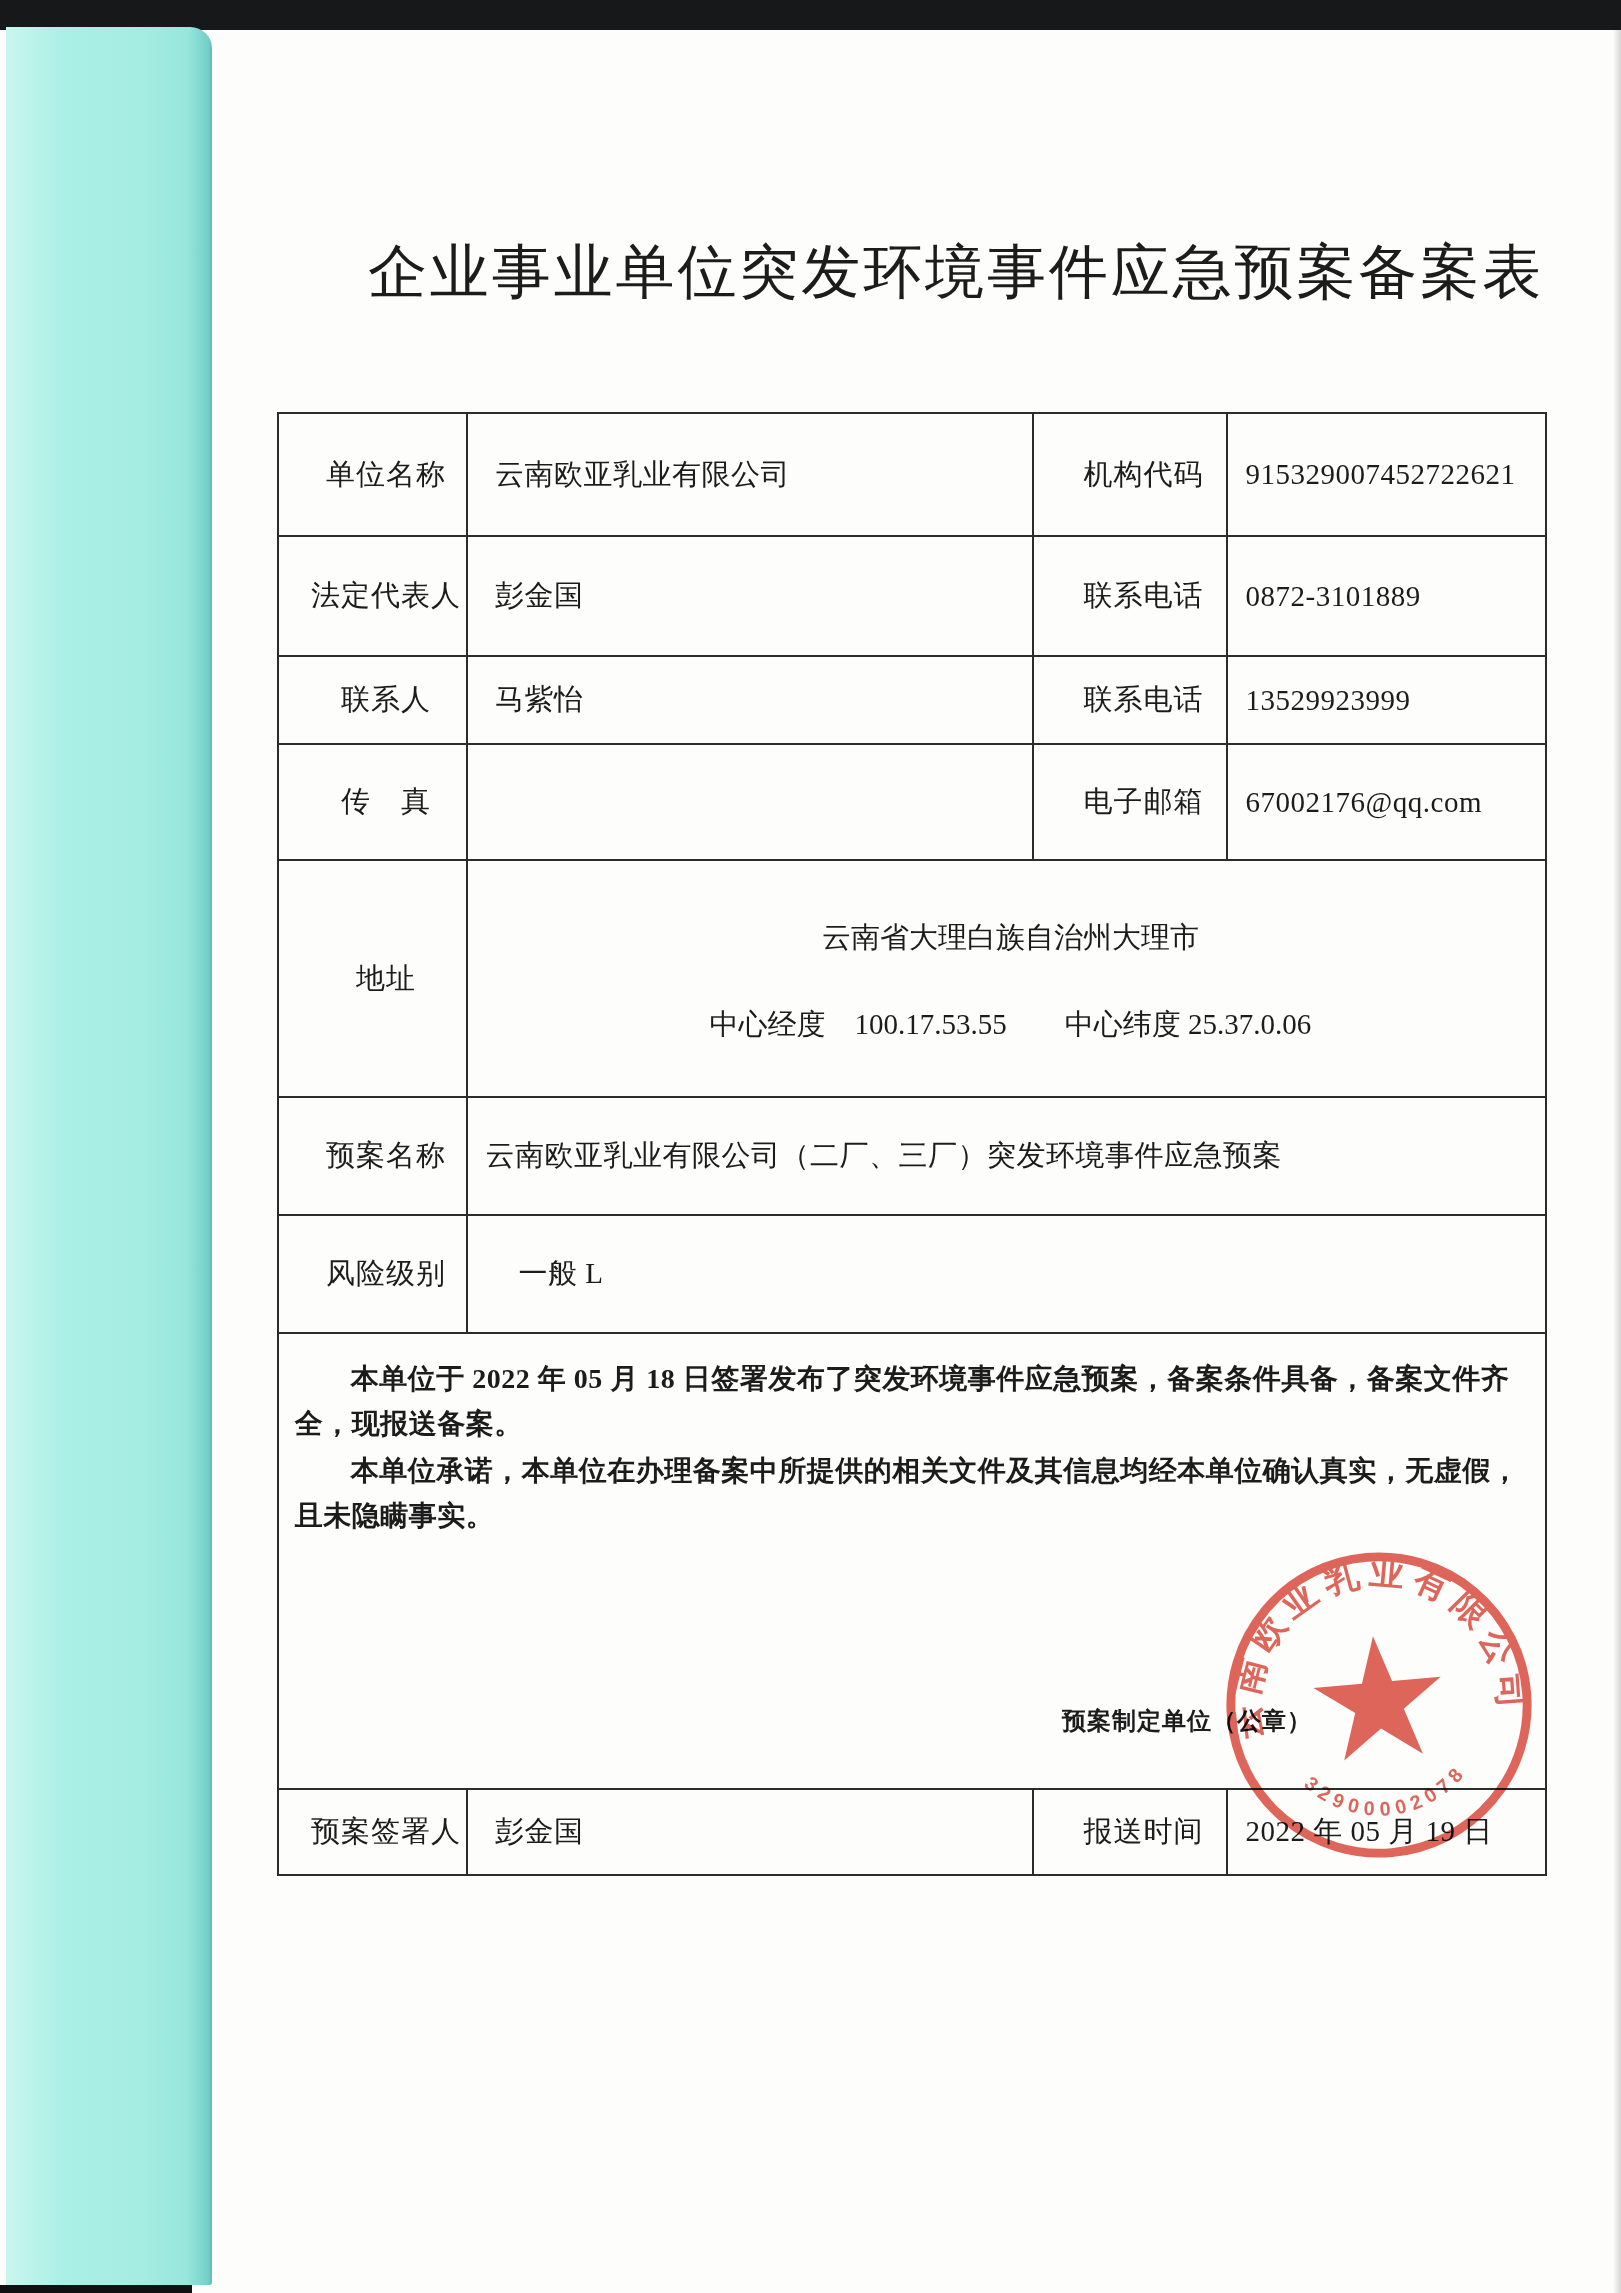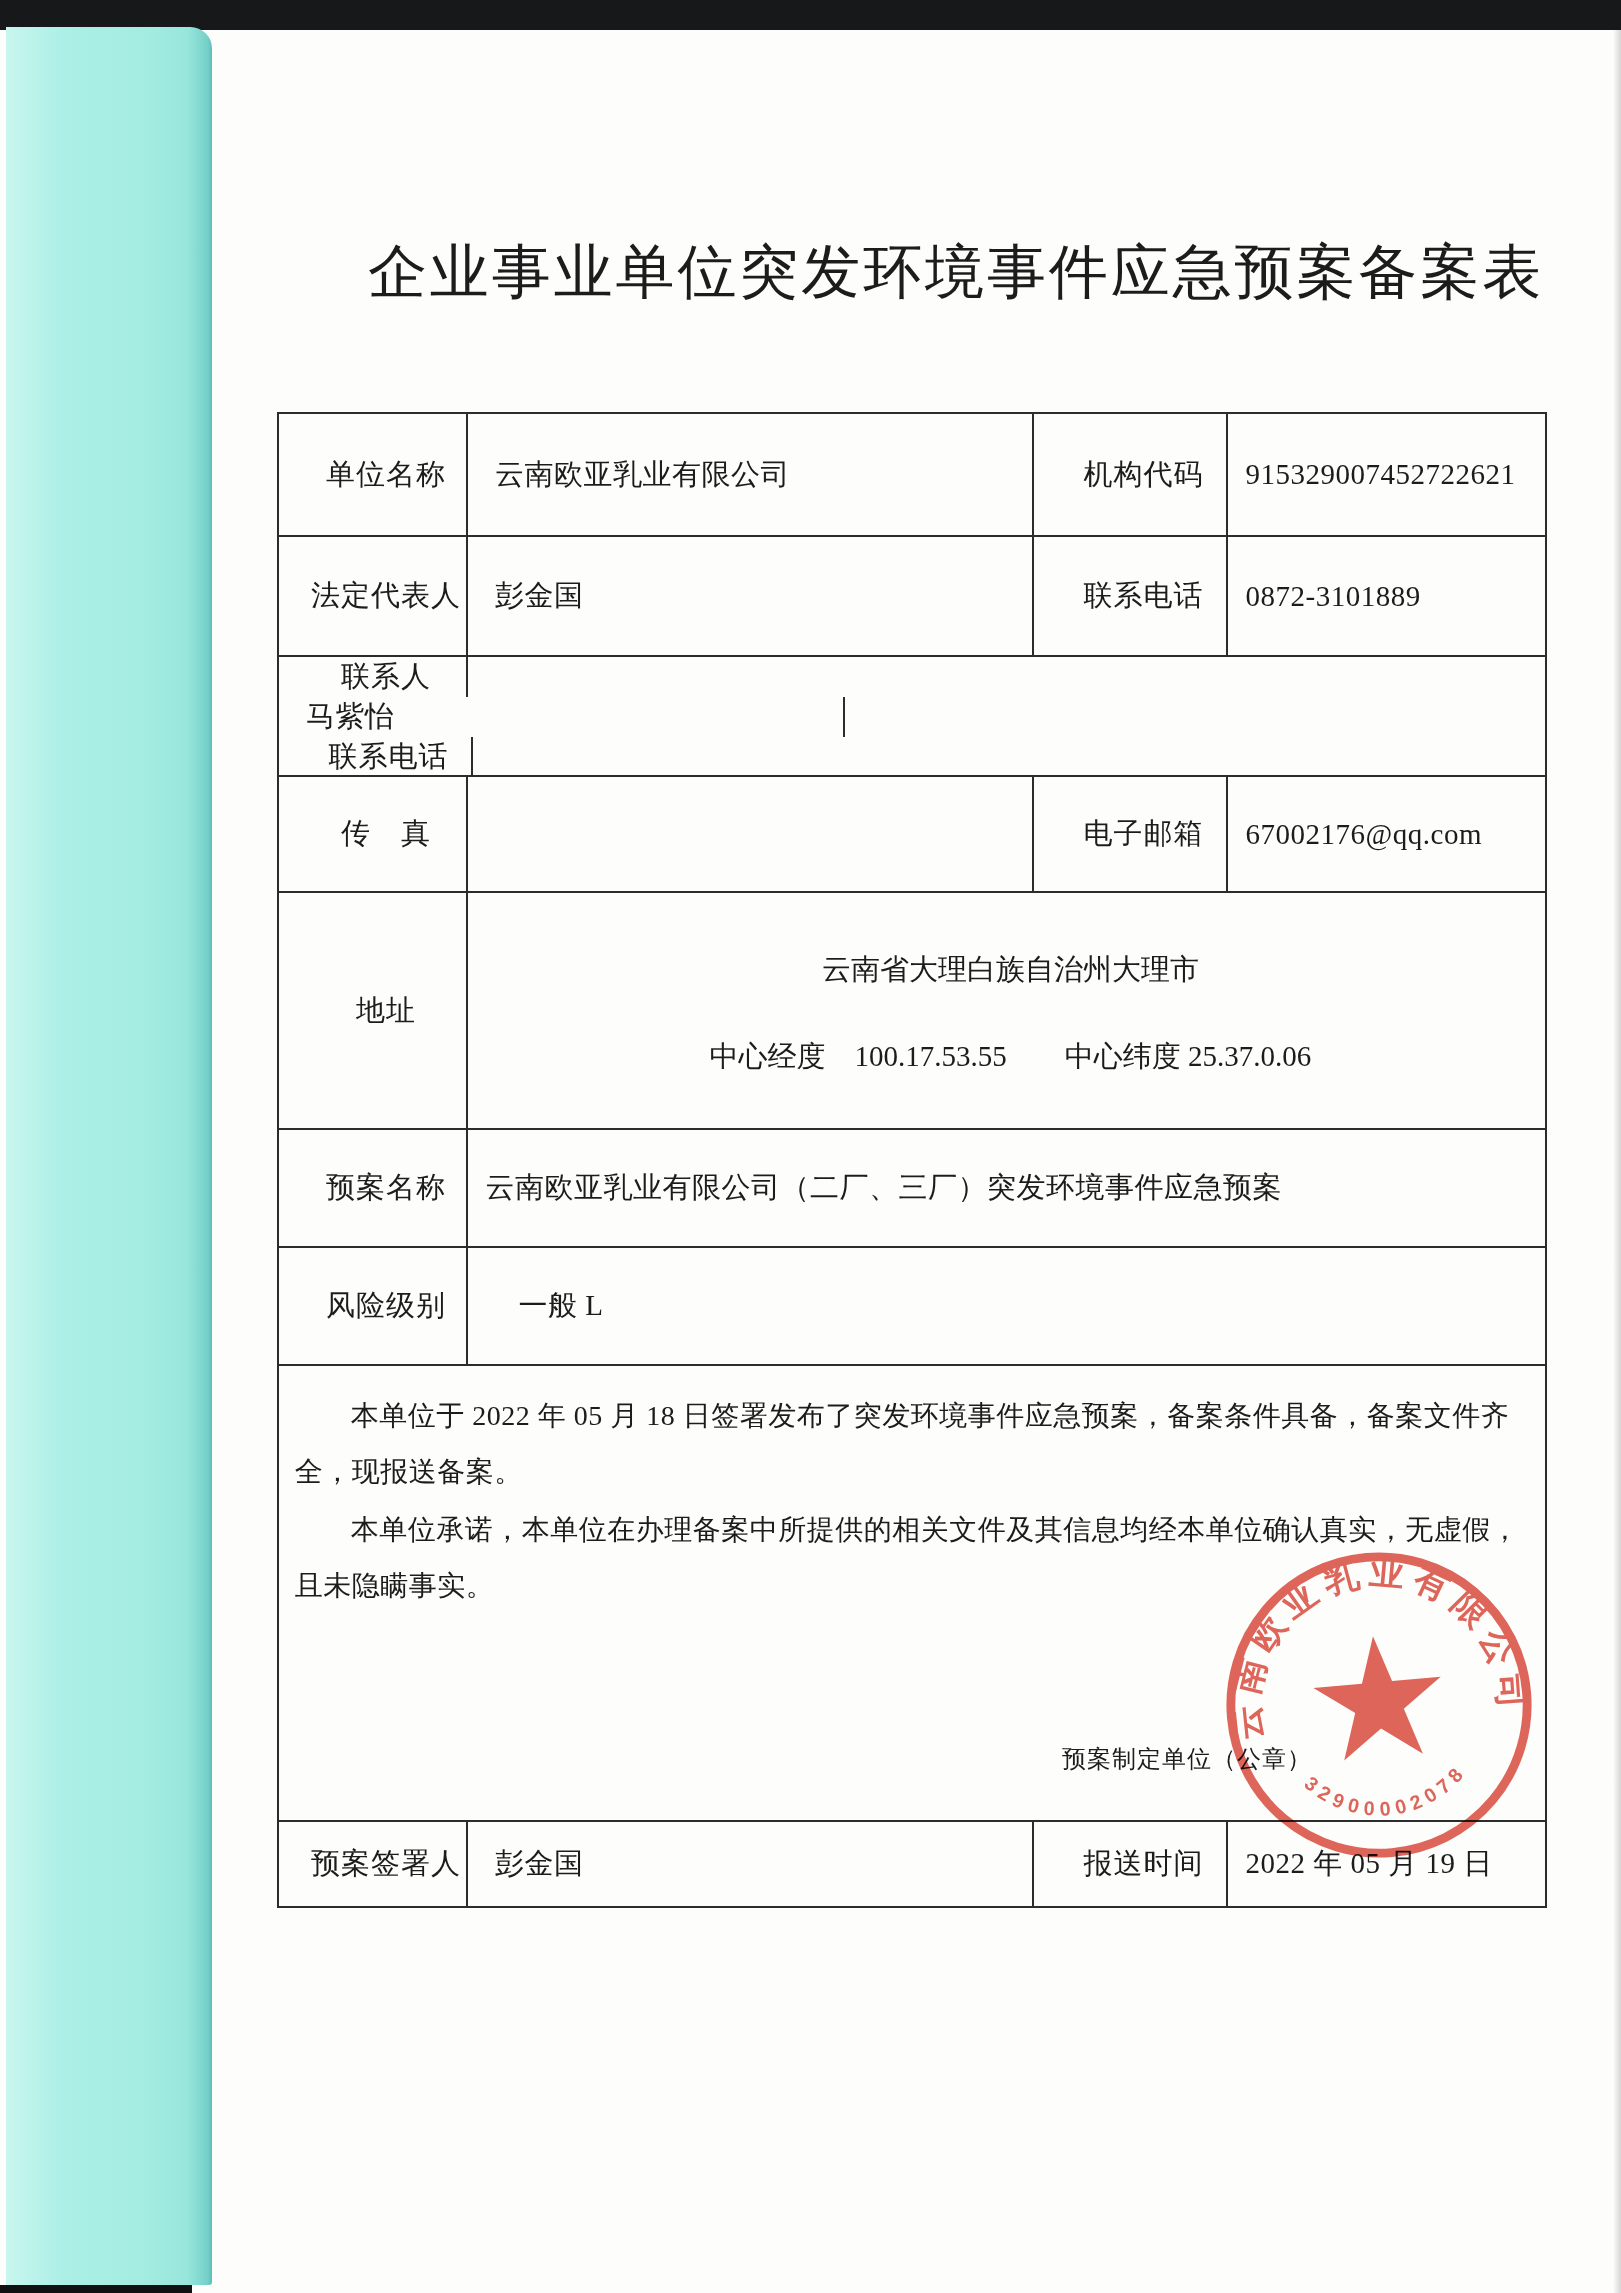--- a/index.html
+++ b/index.html
@@ -39,22 +39,22 @@
   .w1{width:189px;flex:none;}
   .w2{width:566px;flex:none;}
   .w3{width:194px;flex:none;}
   .w4{flex:1;}
   .wide{flex:1;}
 
   .addr-val{flex-direction:column;align-items:center;justify-content:space-between;
     padding:57px 9.8px 51px 17.6px;}
   .addr-val div{white-space:pre;}
 
-  .decl{display:block;position:relative;font-size:28px;line-height:56px;
-    padding:21.6px 9.8px 0 15.7px;letter-spacing:0.5px;}
+  .decl{display:block;position:relative;font-size:28px;line-height:45px;
+    padding:21.6px 9.8px 0 15.7px;letter-spacing:0.5px;font-weight:bold;}
   .decl p{margin:0;text-indent:2em;}
   .decl .p2{margin-top:2px;}
   .seal-caption{position:absolute;right:233px;top:365px;font-size:24px;letter-spacing:1px;
     text-indent:0;}
 
   
   .stamp{position:absolute;left:1221px;top:1547px;mix-blend-mode:multiply;opacity:.88;
     transform:rotate(-5deg);}
 </style>
 </head>
@@ -78,21 +78,21 @@
       <div class="cell val w4">915329007452722621</div>
     </div>
 
     <div class="row" style="height:120px;">
       <div class="cell lab b-r w1">法定代表人</div>
       <div class="cell val b-r w2">彭金国</div>
       <div class="cell lab b-r w3">联系电话</div>
       <div class="cell val w4">0872-3101889</div>
     </div>
 
-    <div class="row" style="height:120px;flex-direction:column;">
+    <div class="row" style="height:88px;">
       <div class="cell lab b-r w1">联系人</div>
       <div class="cell val b-r w2">马紫怡</div>
       <div class="cell lab b-r w3">联系电话</div>
       <div class="cell val w4">13529923999</div>
     </div>
 
     <div class="row" style="height:116px;">
       <div class="cell lab b-r w1">传　真</div>
       <div class="cell val b-r w2"></div>
       <div class="cell lab b-r w3">电子邮箱</div>

